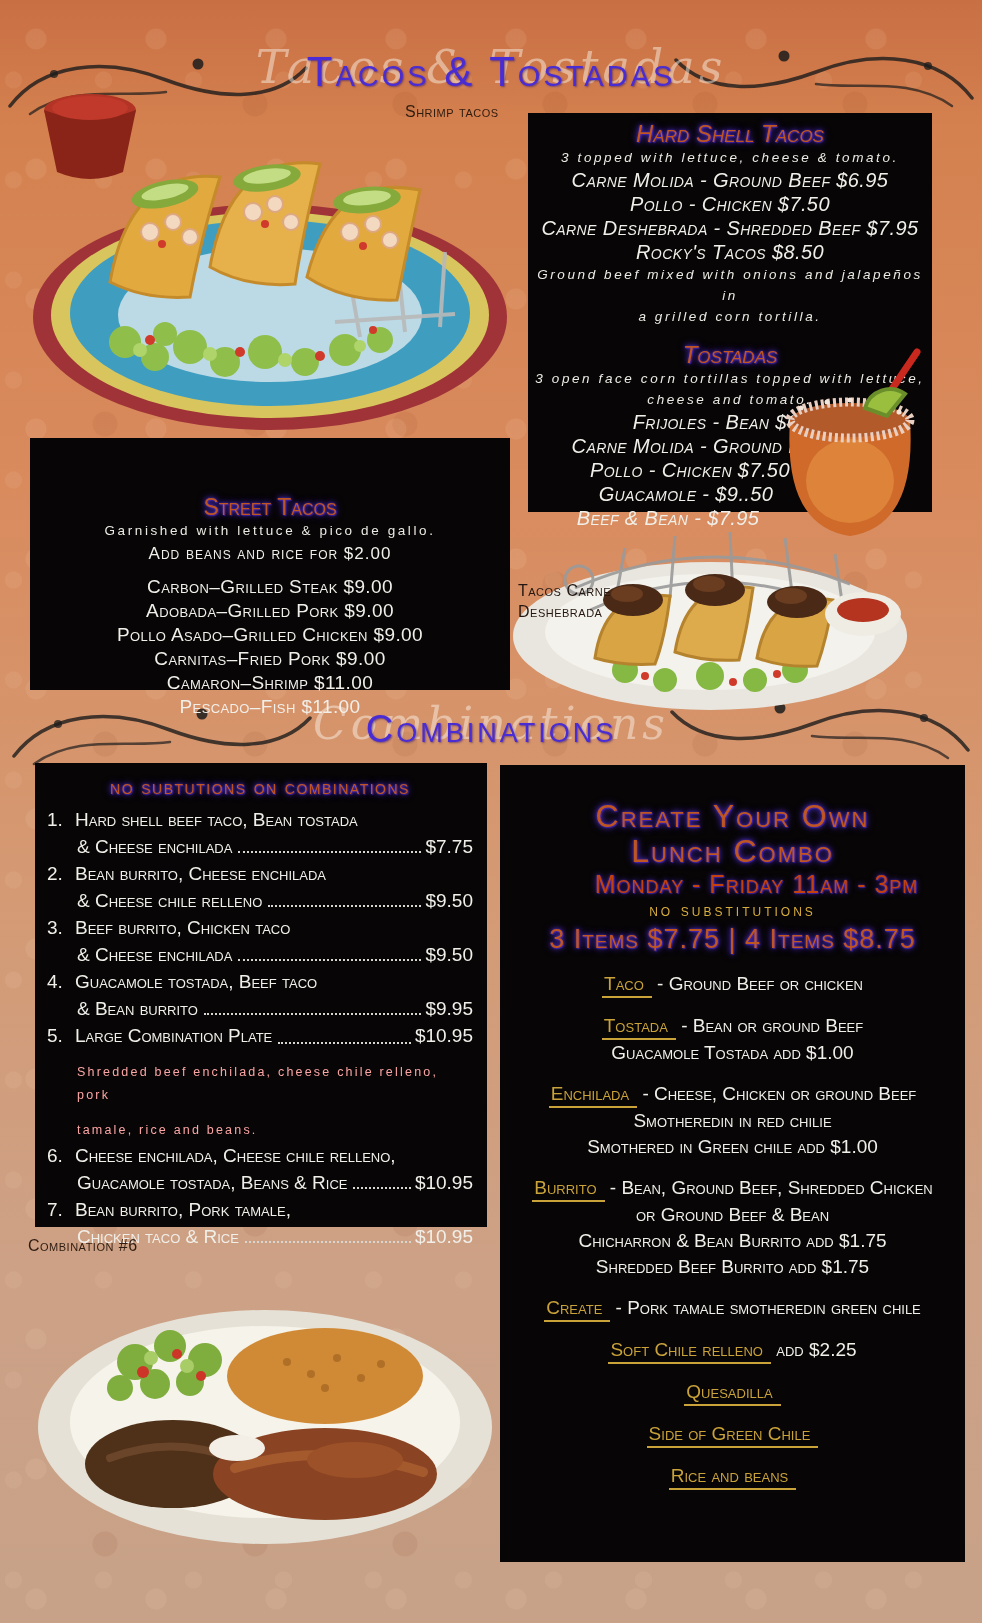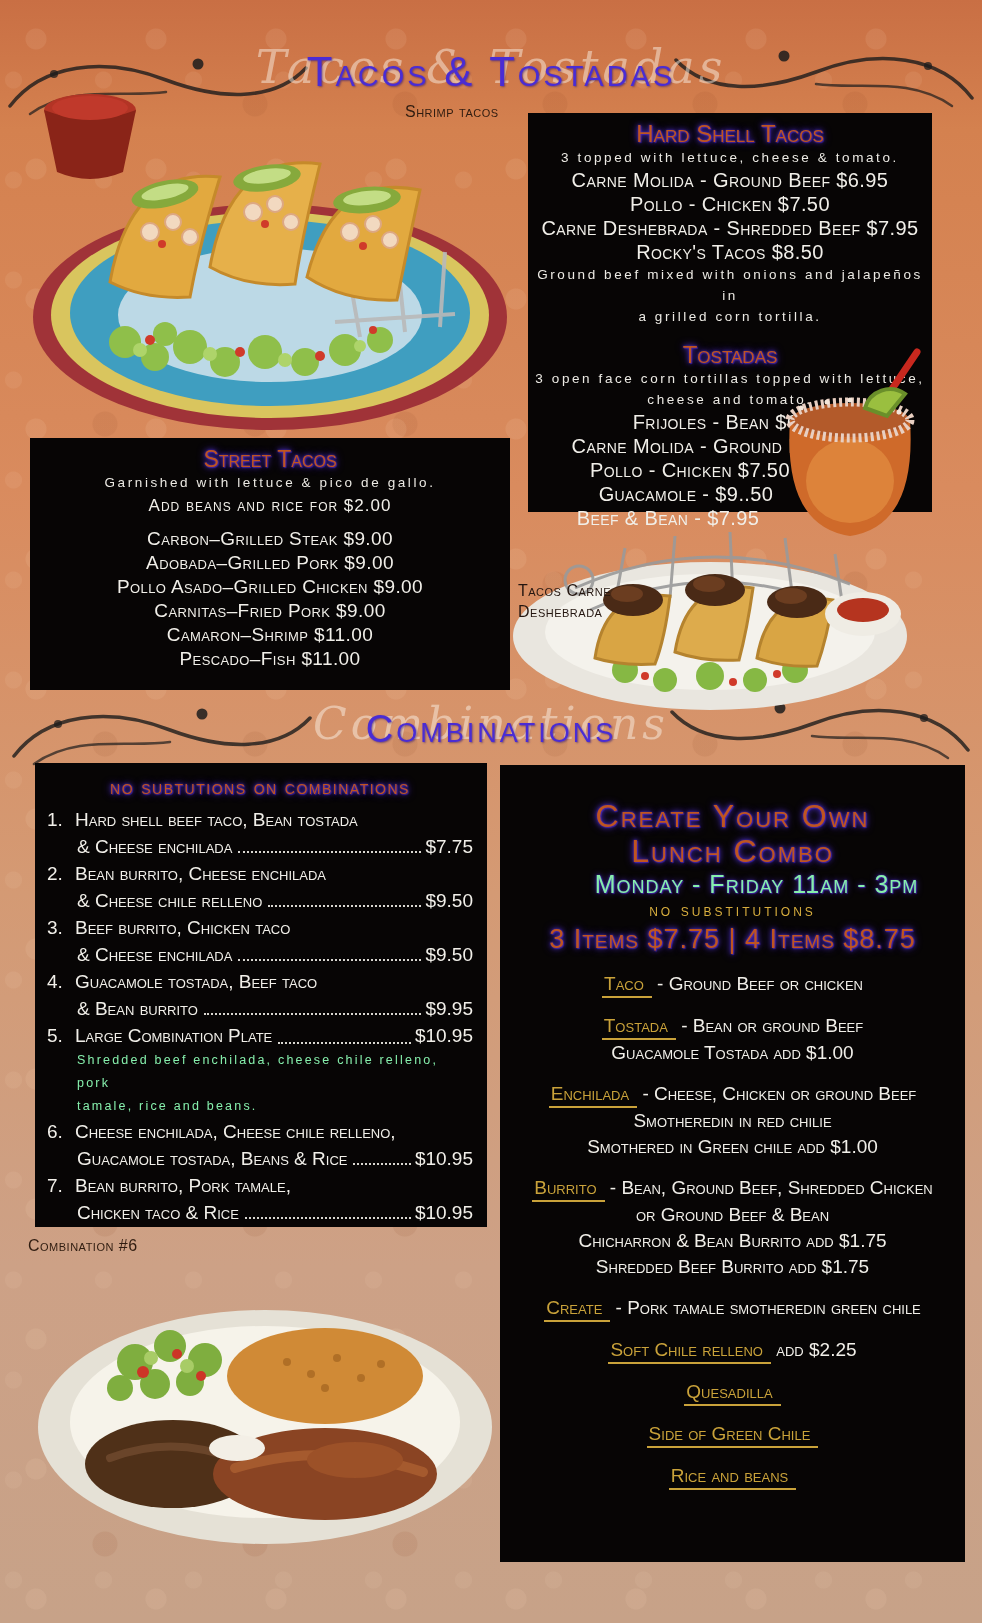--- a/index.html
+++ b/index.html
@@ -20,50 +20,50 @@
   .big-title{position:relative;z-index:2;font-variant:small-caps;color:#4a2cd4;
     letter-spacing:3px;font-weight:400;text-shadow:1px 1px 2px rgba(40,20,120,0.55);}
   .flourish{position:absolute;z-index:0;}
   .flip{transform:scaleX(-1);}
   
   .panel{position:absolute;background:#070505;color:#f1efe9;z-index:1;
     font-variant:small-caps;}
   .center{text-align:center;}
   .glow-orange{color:#bf5520;font-variant:small-caps;font-weight:400;
     text-shadow:0 0 2px #4a2cc0,0 0 5px #4a2cc0,0 0 9px #4a2cc0,1px 1px 1px #32197e;}
-  .glow-yellow{color:#86efac;font-variant:small-caps;
+  .glow-yellow{color:#c2410c;font-variant:small-caps;
     text-shadow:0 0 2px #4a2cc0,0 0 6px #4a2cc0,1px 1px 1px #32197e;padding-left:48px;}
   .desc{font-variant:normal;letter-spacing:2.6px;color:#eceae4;font-size:13.5px;}
   .menu-line{letter-spacing:0.4px;}
   
-  .p-hard{left:528px;top:113px;width:404px;height:399px;padding-top:7px;box-sizing:border-box;}
+  .p-hard{left:528px;top:113px;width:404px;height:399px;padding-top:7px;box-sizing:border-box;font-style:italic;}
   .p-hard .panel-title{font-size:24px;line-height:27px;}
   .p-hard .desc{line-height:21px;}
   .p-hard .menu-line{font-size:20px;line-height:24px;text-align:center;}
   .t-items .menu-line:nth-child(3){padding-right:80px;}
   .t-items .menu-line:nth-child(4){padding-right:88px;}
   .t-items .menu-line:nth-child(5){padding-right:124px;}
   .paloma-cap{position:absolute;right:48px;bottom:1px;font-size:15px;color:#f3efe8;z-index:4;letter-spacing:1px;}
   
   .p-street{left:30px;top:438px;width:480px;height:252px;padding-top:8px;box-sizing:border-box;}
-  .p-street .panel-title{font-size:23px;line-height:26px;}
+  .p-street .panel-title{font-size:23px;line-height:26px;margin-top:48px;}
   .p-street .desc{line-height:22px;}
   .addline{font-size:17px;line-height:24px;letter-spacing:1px;}
   .p-street .items{margin-top:9px;}
   .p-street .menu-line{font-size:19px;line-height:24px;text-align:center;}
   
   .p-combos{left:35px;top:763px;width:452px;height:464px;padding:10px 14px 0 12px;box-sizing:border-box;}
   .banner{font-size:20.5px;line-height:27px;text-align:center;letter-spacing:1.5px;margin-bottom:6px;}
   .citem{font-size:19px;}
   .cl1{display:flex;line-height:27px;}
   .cnum{width:28px;flex:none;}
   .cl2{display:flex;align-items:baseline;line-height:27px;padding-left:30px;}
   .dots{flex:1;border-bottom:2px dotted #d8d6d0;margin:0 4px 5px 6px;min-width:20px;}
   .cprice{flex:none;}
-  .cnote{font-variant:normal;letter-spacing:2.2px;font-size:12.5px;line-height:23px;padding-left:30px;color:#86efac;}
+  .cnote{font-variant:normal;letter-spacing:2.2px;font-size:12.5px;line-height:23px;padding-left:30px;color:#fca5a5;margin-top:12px;}
   
   .p-lunch{left:500px;top:765px;width:465px;height:797px;padding-top:34px;box-sizing:border-box;text-align:center;}
   .lt1{font-size:32px;line-height:35px;letter-spacing:2px;}
   .lhours{font-size:25px;line-height:31px;letter-spacing:1px;}
   .lnosub{font-size:17px;line-height:22px;letter-spacing:3px;color:#d8ae3e;font-variant:small-caps;}
   .lprice{font-size:27px;line-height:34px;letter-spacing:1px;}
   .lline{font-size:19px;line-height:26px;}
   .lgap{height:15px;}
   .ylabel{color:#c9a23a;border-bottom:2px solid #c9a23a;padding:0 8px 1px 2px;display:inline-block;line-height:22px;}
   .wtxt{color:#f1efe9;}

